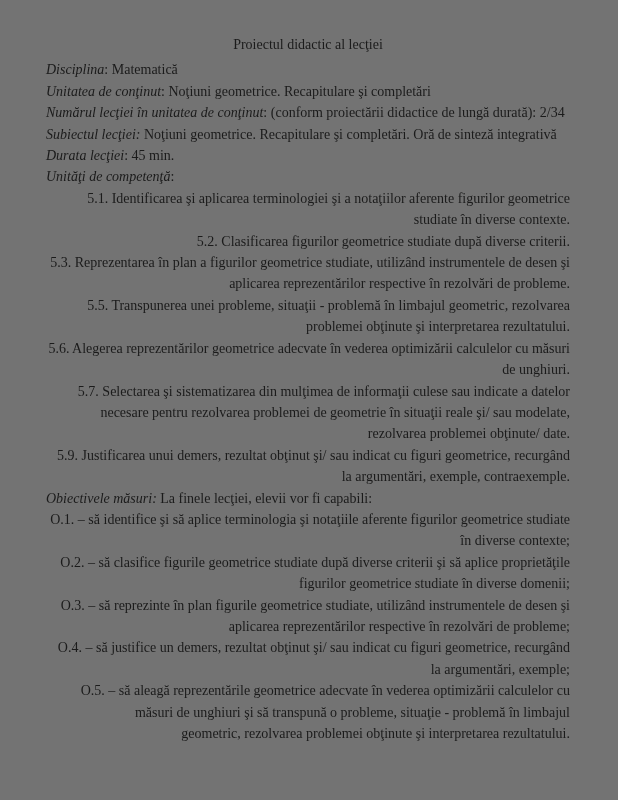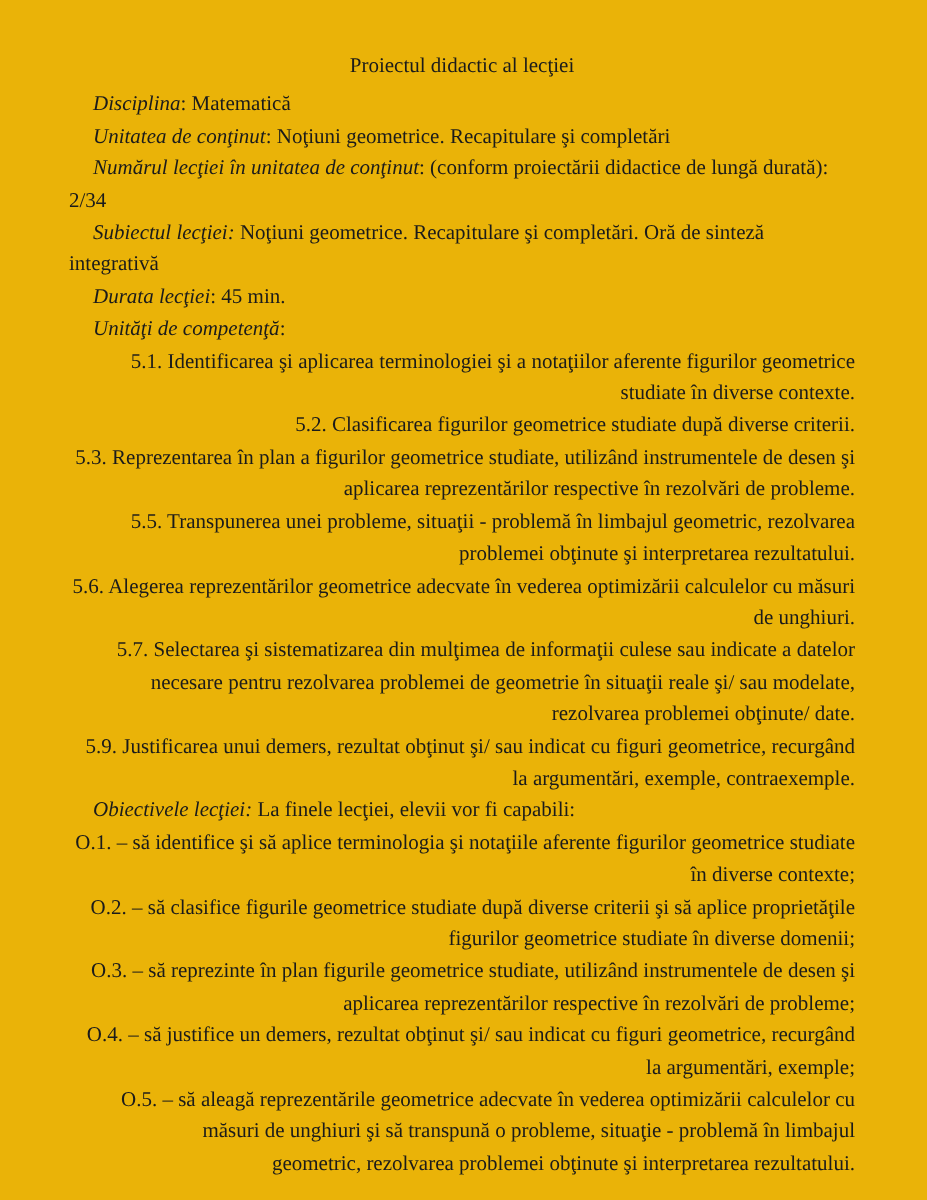--- a/index.html
+++ b/index.html
@@ -11,32 +11,32 @@
     width: 618px;
     height: 800px;
     overflow: hidden;
     font-family: "Liberation Serif", serif;
   }
   .page {
     box-sizing: border-box;
     width: 618px;
     height: 800px;
     padding: 34px 48px 8px 46px;
-    background: #eab308;
+    background: #737373;
     color: #1b1b1b;
     font-size: 14px;
     line-height: 21.4px;
   }
   .doc-title {
     text-align: center;
     font-weight: normal;
     margin: 0 0 4px 0;
   }
   p { margin: 0; }
-  .label { font-style: italic; margin-left: 16px; }
+  .label { font-style: italic; }
   .item {
     padding-left: 24px;
     text-indent: -24px;
     text-align: right;
   }
   .item.obj {
     padding-left: 31px;
     text-indent: -31px;
   }
 </style>
@@ -72,21 +72,21 @@
 
   <p class="item"><span class="num">5.5.</span> <span class="txt">Transpunerea unei probleme, situaţii - problemă în limbajul geometric, rezolvarea problemei obţinute şi interpretarea rezultatului.</span></p>
 
   <p class="item"><span class="num">5.6.</span> <span class="txt">Alegerea reprezentărilor geometrice adecvate în vederea optimizării calculelor cu măsuri de unghiuri.</span></p>
 
   <p class="item"><span class="num">5.7.</span> <span class="txt">Selectarea şi sistematizarea din mulţimea de informaţii culese sau indicate a datelor necesare pentru rezolvarea problemei de geometrie în situaţii reale şi/ sau modelate, rezolvarea problemei obţinute/ date.</span></p>
 
   <p class="item"><span class="num">5.9.</span> <span class="txt">Justificarea unui demers, rezultat obţinut şi/ sau indicat cu figuri geometrice, recurgând la argumentări, exemple, contraexemple.</span></p>
 </div>
 
-  <p class="meta-line"><span class="label">Obiectivele lecţiei:</span><span> La finele lecţiei, elevii vor fi capabili:</span></p>
+  <p class="meta-line"><span class="label">Obiectivele măsuri:</span><span> La finele lecţiei, elevii vor fi capabili:</span></p>
 
   <div id="objective-list">
   <p class="item obj"><span class="num">O.1.</span> <span class="txt">– să identifice şi să aplice terminologia şi notaţiile aferente figurilor geometrice studiate în diverse contexte;</span></p>
 
   <p class="item obj"><span class="num">O.2.</span> <span class="txt">– să clasifice figurile geometrice studiate după diverse criterii şi să aplice proprietăţile figurilor geometrice studiate în diverse domenii;</span></p>
 
   <p class="item obj"><span class="num">O.3.</span> <span class="txt">– să reprezinte în plan figurile geometrice studiate, utilizând instrumentele de desen şi aplicarea reprezentărilor respective în rezolvări de probleme;</span></p>
 
   <p class="item obj"><span class="num">O.4.</span> <span class="txt">– să justifice un demers, rezultat obţinut şi/ sau indicat cu figuri geometrice, recurgând la argumentări, exemple;</span></p>
 

